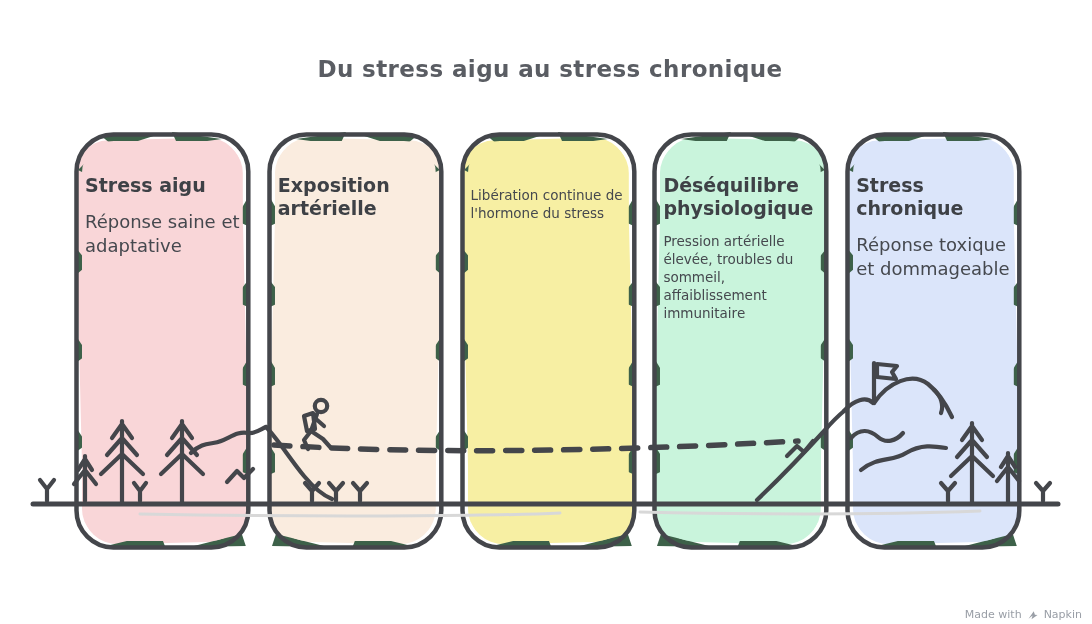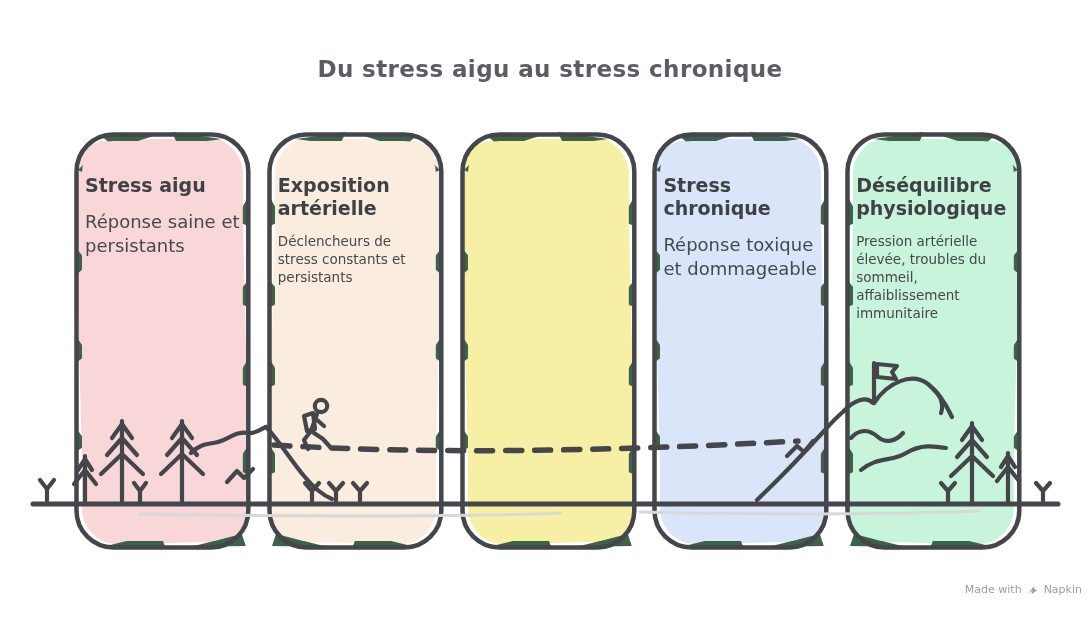--- a/index.html
+++ b/index.html
@@ -37,21 +37,21 @@
   .scene{
     position:absolute;left:0;top:0;width:1092px;height:624px;
     pointer-events:none;color:var(--ink,#44464b);
   }
   .scene path,.scene circle{
     fill:none;stroke:currentColor;stroke-width:4.2;
     stroke-linecap:round;stroke-linejoin:round;
   }
   .scene .soft{stroke:#d8d8d8;stroke-width:3;}
   .watermark{
-    position:absolute;right:10px;top:583px;display:flex;align-items:center;gap:5px;
+    position:absolute;right:10px;top:608px;display:flex;align-items:center;gap:5px;
     font-size:11px;color:var(--watermark-text,#999ea6);
   }
   .napkin-icon{display:inline-block;}
 </style>
 </head>
 <body>
 
 <div class="canvas">
 
   <h1 class="page-title">Du stress aigu au stress chronique</h1>
@@ -72,21 +72,21 @@
           <polygon points="4,206 16,224 5,232"></polygon>
           <polygon points="3,296 15,314 4,322"></polygon>
           <polygon points="30,417 88,403 93,416"></polygon>
           <polygon points="118,417 170,404 174,416"></polygon>
         </g>
         <rect class="fill-main" x="10" y="11" width="161" height="400" rx="32" fill="#f9d6d8"></rect>
         <rect class="card-border" x="4.5" y="4.5" width="172" height="413" rx="37"></rect>
       </svg>
       <div class="card-content">
         <h2 class="card-title">Stress aigu</h2>
-        <p class="card-desc">Réponse saine et persistants</p>
+        <p class="card-desc">Réponse saine et adaptative</p>
       </div>
     </section>
 
     <section class="card desc-small">
       <svg class="card-bg flip" viewBox="0 0 181 422" preserveAspectRatio="none" aria-hidden="true">
         <rect class="fill-rough" x="7" y="9" width="167" height="404" rx="34" transform="rotate(-1.4 90 211)" fill="#faecdf"></rect>
         <g class="jags">
           <polygon points="28,5 88,4 44,18"></polygon>
           <polygon points="100,2 150,9 106,15"></polygon>
           <polygon points="6,40 20,26 22,48"></polygon>
@@ -98,21 +98,20 @@
           <polygon points="4,206 16,224 5,232"></polygon>
           <polygon points="3,296 15,314 4,322"></polygon>
           <polygon points="30,417 88,403 93,416"></polygon>
           <polygon points="118,417 170,404 174,416"></polygon>
         </g>
         <rect class="fill-main" x="10" y="11" width="161" height="400" rx="32" fill="#faecdf"></rect>
         <rect class="card-border" x="4.5" y="4.5" width="172" height="413" rx="37"></rect>
       </svg>
       <div class="card-content">
         <h2 class="card-title">Exposition artérielle</h2>
-        <p class="card-desc">Déclencheurs de stress constants et persistants</p>
       </div>
     </section>
 
     <section class="card desc-small">
       <svg class="card-bg" viewBox="0 0 181 422" preserveAspectRatio="none" aria-hidden="true">
         <rect class="fill-rough" x="7" y="9" width="167" height="404" rx="34" transform="rotate(-1.4 90 211)" fill="#f7efa3"></rect>
         <g class="jags">
           <polygon points="28,5 88,4 44,18"></polygon>
           <polygon points="100,2 150,9 106,15"></polygon>
           <polygon points="6,40 20,26 22,48"></polygon>
@@ -123,20 +122,47 @@
           <polygon points="4,118 17,134 5,144"></polygon>
           <polygon points="4,206 16,224 5,232"></polygon>
           <polygon points="3,296 15,314 4,322"></polygon>
           <polygon points="30,417 88,403 93,416"></polygon>
           <polygon points="118,417 170,404 174,416"></polygon>
         </g>
         <rect class="fill-main" x="10" y="11" width="161" height="400" rx="32" fill="#f7efa3"></rect>
         <rect class="card-border" x="4.5" y="4.5" width="172" height="413" rx="37"></rect>
       </svg>
       <div class="card-content">
+        <p class="card-desc">Libération continue de l'hormone du stress</p>
+      </div>
+    </section>
+
+    <section class="card desc-small">
+      <svg class="card-bg flip" viewBox="0 0 181 422" preserveAspectRatio="none" aria-hidden="true">
+        <rect class="fill-rough" x="7" y="9" width="167" height="404" rx="34" transform="rotate(-1.4 90 211)" fill="#c9f4dc"></rect>
+        <g class="jags">
+          <polygon points="28,5 88,4 44,18"></polygon>
+          <polygon points="100,2 150,9 106,15"></polygon>
+          <polygon points="6,40 20,26 22,48"></polygon>
+          <polygon points="177,66 163,90 176,96"></polygon>
+          <polygon points="178,148 161,170 176,177"></polygon>
+          <polygon points="177,228 163,251 176,257"></polygon>
+          <polygon points="176,316 162,338 175,344"></polygon>
+          <polygon points="4,118 17,134 5,144"></polygon>
+          <polygon points="4,206 16,224 5,232"></polygon>
+          <polygon points="3,296 15,314 4,322"></polygon>
+          <polygon points="30,417 88,403 93,416"></polygon>
+          <polygon points="118,417 170,404 174,416"></polygon>
+        </g>
+        <rect class="fill-main" x="10" y="11" width="161" height="400" rx="32" fill="#c9f4dc"></rect>
+        <rect class="card-border" x="4.5" y="4.5" width="172" height="413" rx="37"></rect>
+      </svg>
+      <div class="card-content">
+        <h2 class="card-title">Déséquilibre physiologique</h2>
+        <p class="card-desc">Pression artérielle élevée, troubles du sommeil, affaiblissement immunitaire</p>
       </div>
     </section>
 
     <section class="card desc-large">
       <svg class="card-bg" viewBox="0 0 181 422" preserveAspectRatio="none" aria-hidden="true">
         <rect class="fill-rough" x="7" y="9" width="167" height="404" rx="34" transform="rotate(-1.4 90 211)" fill="#dbe5fa"></rect>
         <g class="jags">
           <polygon points="28,5 88,4 44,18"></polygon>
           <polygon points="100,2 150,9 106,15"></polygon>
           <polygon points="6,40 20,26 22,48"></polygon>
@@ -149,46 +175,20 @@
           <polygon points="3,296 15,314 4,322"></polygon>
           <polygon points="30,417 88,403 93,416"></polygon>
           <polygon points="118,417 170,404 174,416"></polygon>
         </g>
         <rect class="fill-main" x="10" y="11" width="161" height="400" rx="32" fill="#dbe5fa"></rect>
         <rect class="card-border" x="4.5" y="4.5" width="172" height="413" rx="37"></rect>
       </svg>
       <div class="card-content">
         <h2 class="card-title">Stress chronique</h2>
         <p class="card-desc">Réponse toxique et dommageable</p>
-      </div>
-    </section>
-
-    <section class="card desc-small">
-      <svg class="card-bg flip" viewBox="0 0 181 422" preserveAspectRatio="none" aria-hidden="true">
-        <rect class="fill-rough" x="7" y="9" width="167" height="404" rx="34" transform="rotate(-1.4 90 211)" fill="#c9f4dc"></rect>
-        <g class="jags">
-          <polygon points="28,5 88,4 44,18"></polygon>
-          <polygon points="100,2 150,9 106,15"></polygon>
-          <polygon points="6,40 20,26 22,48"></polygon>
-          <polygon points="177,66 163,90 176,96"></polygon>
-          <polygon points="178,148 161,170 176,177"></polygon>
-          <polygon points="177,228 163,251 176,257"></polygon>
-          <polygon points="176,316 162,338 175,344"></polygon>
-          <polygon points="4,118 17,134 5,144"></polygon>
-          <polygon points="4,206 16,224 5,232"></polygon>
-          <polygon points="3,296 15,314 4,322"></polygon>
-          <polygon points="30,417 88,403 93,416"></polygon>
-          <polygon points="118,417 170,404 174,416"></polygon>
-        </g>
-        <rect class="fill-main" x="10" y="11" width="161" height="400" rx="32" fill="#c9f4dc"></rect>
-        <rect class="card-border" x="4.5" y="4.5" width="172" height="413" rx="37"></rect>
-      </svg>
-      <div class="card-content">
-        <h2 class="card-title">Déséquilibre physiologique</h2>
-        <p class="card-desc">Pression artérielle élevée, troubles du sommeil, affaiblissement immunitaire</p>
       </div>
     </section>
   </div>
 
   <svg class="scene" viewBox="0 0 1092 624" aria-hidden="true">
 
     <path class="soft" d="M 140 514 C 360 518 520 515 560 513"></path>
     <path class="soft" d="M 640 512 C 780 515 900 514 980 511"></path>
 
     <path style="stroke-width:5" d="M 33 504 L 1058 504"></path>

